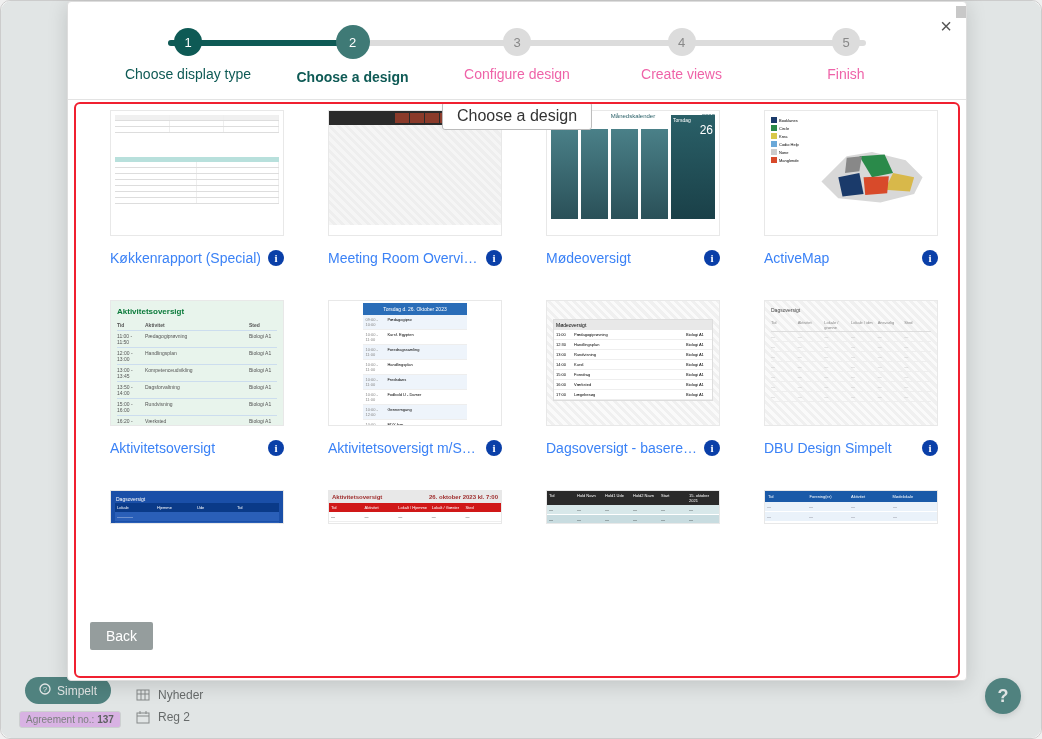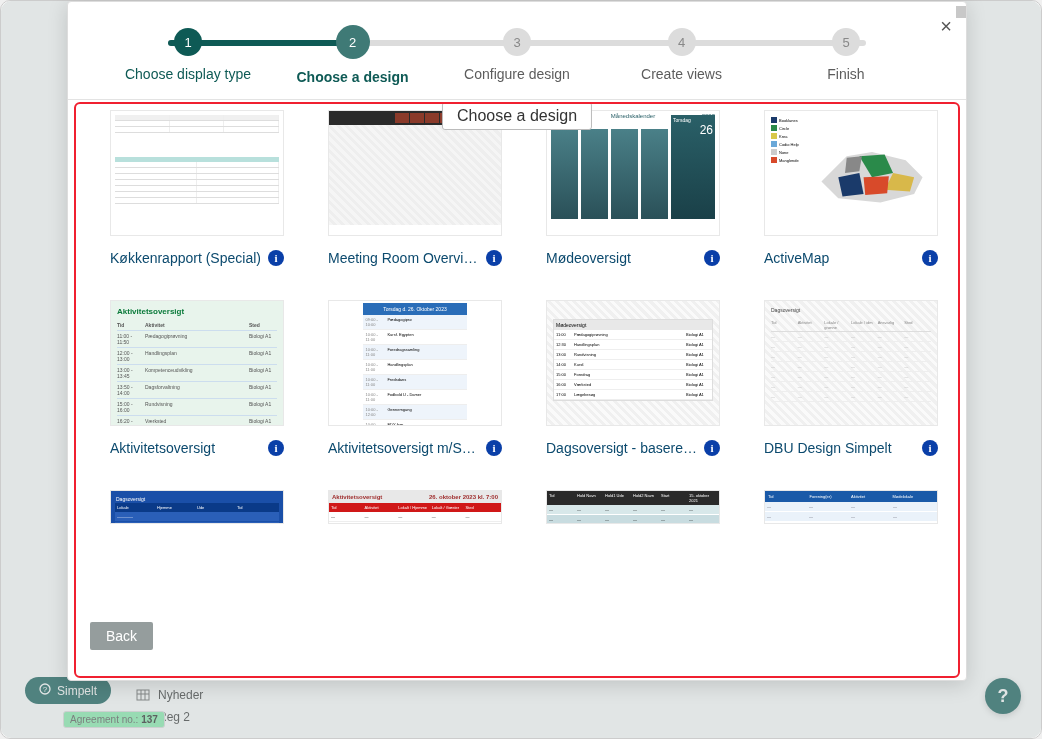--- a/index.html
+++ b/index.html
@@ -31,25 +31,24 @@
     padding: 6px 14px;
     font-size: 12px;
     display: flex; align-items: center; gap: 6px;
     cursor: pointer;
   }
   .agreement {
     position: absolute;
     left: 18px; bottom: 10px;
     font-size: 10px;
     color: #555;
-    background: #86efac;
+    background: #f0abfc;
     border: 1px solid #ddd;
     border-radius: 3px;
     padding: 2px 6px;
-    margin-left: 44px;
   }
   .agreement b { color: #222; }
 
   .help-fab {
     position: absolute;
     right: 20px; bottom: 24px;
     width: 36px; height: 36px;
     border-radius: 50%;
     background: #0e5a55;
     color: #fff;
@@ -121,21 +120,21 @@
     width: 28px; height: 28px; border-radius: 50%;
     display: flex; align-items: center; justify-content: center;
     font-size: 13px; color: #fff; font-weight: 500;
     background: #dcdcdc; color: #888;
     z-index: 2;
   }
   .step.done .step-circle { background: #0e5a55; color: #fff; }
   .step.current .step-circle { background: #3f7a76; color: #fff; width: 34px; height: 34px; margin-top: -3px; }
   .step-label { margin-top: 10px; font-size: 14px; color: #0e5a55; }
   .step.current .step-label { font-weight: 700; }
-  .step.pending .step-label { color: #404040; opacity: 0.85; }
+  .step.pending .step-label { color: #ec4899; opacity: 0.85; }
 
   .tooltip-box {
     position: absolute;
     left: 50%; transform: translateX(-50%);
     top: 100px;
     background: #fff;
     border: 1px solid #bbb;
     border-radius: 3px;
     padding: 4px 14px;
     font-size: 16px;
@@ -186,21 +185,21 @@
     background: #f7f7f7;
     border: 1px solid #e8e8e8;
     position: relative;
     overflow: hidden;
   }
   .card-footer {
     display: flex; align-items: center; justify-content: space-between;
     margin-top: 14px;
   }
   .card-title {
-    font-size: 14px; color: #0c4a6e;
+    font-size: 14px; color: #3b82f6;
     white-space: nowrap; overflow: hidden; text-overflow: ellipsis;
     max-width: 160px;
   }
   .info-icon {
     width: 16px; height: 16px; border-radius: 50%;
     background: #0a3fa8; color: #fff;
     display: flex; align-items: center; justify-content: center;
     font-size: 11px; font-weight: 900;
     font-family: Georgia, serif;
     cursor: pointer;

